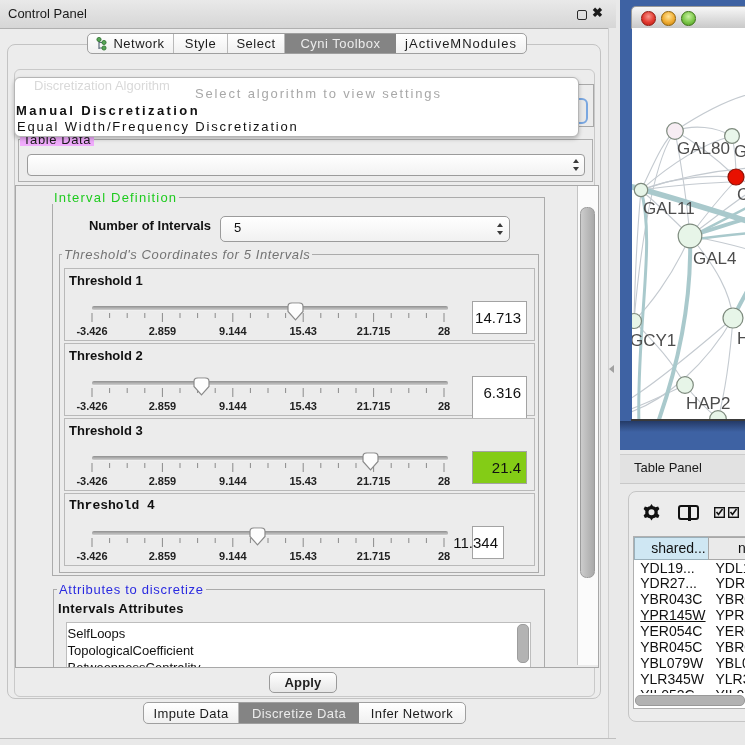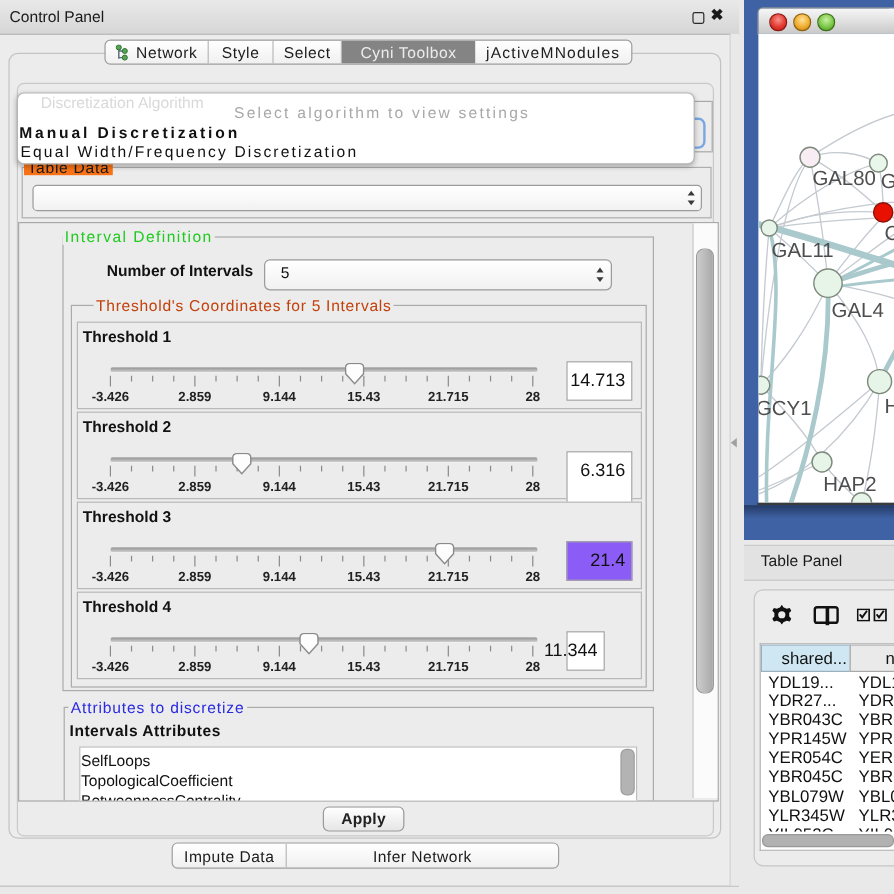--- a/index.html
+++ b/index.html
@@ -40,42 +40,42 @@
   <div style="width:111px;display:flex;align-items:center;justify-content:center;background:#848484;color:#ececec;">Cyni Toolbox</div>
   <div style="flex:1;display:flex;align-items:center;justify-content:center;letter-spacing:1px;">jActiveMNodules</div>
 </div>
 
 <div class="abs" style="left:566px;top:98px;width:18px;height:22px;border:2.5px solid #7aa7e0;border-radius:6px;background:#e8e8e8;"></div>
 <div class="abs" style="left:577px;top:84px;width:16px;height:1px;background:#a8a8a8;"></div>
 <div class="abs" style="left:593px;top:84px;width:1px;height:43px;background:#a8a8a8;"></div>
 <div class="abs" style="left:577px;top:126px;width:16px;height:1px;background:#a8a8a8;"></div>
 
 <div class="abs etch" style="left:18px;top:139px;width:573px;height:41px;border-color:#aeaeae;"></div>
-<div class="abs" style="left:20px;top:133px;background:#f97316;padding:0 3px;font-size:13px;letter-spacing:0.6px;color:#1a1a1a;height:13px;line-height:13px;">Table Data</div>
+<div class="abs" style="left:20px;top:133px;background:#f0abfc;padding:0 3px;font-size:13px;letter-spacing:0.6px;color:#1a1a1a;height:13px;line-height:13px;">Table Data</div>
 
 <div class="abs" style="left:27px;top:154px;width:556px;height:20px;border:1px solid #9b9b9b;border-radius:4px;background:linear-gradient(#ffffff,#f2f2f2);">
   <div style="position:absolute;right:5px;top:4px;width:0;height:0;border-left:3.5px solid transparent;border-right:3.5px solid transparent;border-bottom:4.5px solid #3a3a3a;"></div>
   <div style="position:absolute;right:5px;top:11.5px;width:0;height:0;border-left:3.5px solid transparent;border-right:3.5px solid transparent;border-top:4.5px solid #3a3a3a;"></div>
 </div>
 
 <div class="abs" style="left:15px;top:185px;width:582px;height:481px;border:1px solid #a8a8a8;background:#ececec;overflow:hidden;">
   <div style="position:absolute;left:-15px;top:-185px;width:745px;height:745px;">
 
     <div class="abs etch" style="left:51px;top:196px;width:491px;height:377px;"></div>
     <div class="abs" style="left:51px;top:190px;background:#ececec;padding:0 2px;font-size:13px;letter-spacing:1.2px;color:#1ecb1e;height:13px;line-height:13px;">Interval Definition</div>
 
     <div class="abs" style="left:60px;top:218px;width:150px;text-align:right;font-size:13px;font-weight:bold;color:#111;height:13px;line-height:13px;">Number of Intervals</div>
     <div class="abs" style="left:219px;top:215px;width:288px;height:24px;border:1px solid #9b9b9b;border-radius:5px;background:linear-gradient(#ffffff,#f1f1f1);">
       <div style="position:absolute;left:13px;top:0;height:21px;line-height:21px;font-size:13px;color:#111;">5</div>
       <div style="position:absolute;right:6px;top:6px;width:0;height:0;border-left:3.5px solid transparent;border-right:3.5px solid transparent;border-bottom:4.5px solid #3a3a3a;"></div>
       <div style="position:absolute;right:6px;top:13.5px;width:0;height:0;border-left:3.5px solid transparent;border-right:3.5px solid transparent;border-top:4.5px solid #3a3a3a;"></div>
     </div>
 
     <div class="abs etch" style="left:58px;top:253px;width:478px;height:317px;"></div>
-    <div class="abs" style="left:77px;top:247px;background:#ececec;padding:0 2px;font-size:13px;letter-spacing:0.6px;color:#c2410c;height:13px;line-height:13px;">Threshold's Coordinates for 5 Intervals</div>
+    <div class="abs" style="left:61px;top:247px;background:#ececec;padding:0 2px;font-size:13px;letter-spacing:0.6px;color:#737373;height:13px;line-height:13px;font-style:italic;">Threshold's Coordinates for 5 Intervals</div>
 
     <div id="THP">
         <div class="abs" style="left:63px;top:267px;width:469px;height:71px;border:1px solid #b9b9b9;background:#ececec;"></div>
         <div class="abs" style="left:68px;top:272px;font-size:13px;font-weight:bold;color:#111;">Threshold 1</div>
         <div class="abs" style="left:91px;top:305px;width:356px;height:4px;border-radius:2px;background:linear-gradient(#8f8f8f,#cfcfcf);border-bottom:1px solid #f0f0f0;"></div>
         <svg class="abs" style="left:90px;top:312px;" width="358" height="11" viewBox="0 0 358 11">
           <line x1="1" y1="0" x2="1" y2="9" stroke="#8a8a8a" stroke-width="1"></line>
           <line x1="18.6" y1="0" x2="18.6" y2="5" stroke="#8a8a8a" stroke-width="1"></line>
           <line x1="36.2" y1="0" x2="36.2" y2="5" stroke="#8a8a8a" stroke-width="1"></line>
           <line x1="53.800000000000004" y1="0" x2="53.800000000000004" y2="5" stroke="#8a8a8a" stroke-width="1"></line>
@@ -178,25 +178,25 @@
         <div class="abs" style="left:61px;top:474px;width:60px;text-align:center;font-size:11px;font-weight:bold;color:#222;">-3.426</div>
         <div class="abs" style="left:131.4px;top:474px;width:60px;text-align:center;font-size:11px;font-weight:bold;color:#222;">2.859</div>
         <div class="abs" style="left:201.8px;top:474px;width:60px;text-align:center;font-size:11px;font-weight:bold;color:#222;">9.144</div>
         <div class="abs" style="left:272.20000000000005px;top:474px;width:60px;text-align:center;font-size:11px;font-weight:bold;color:#222;">15.43</div>
         <div class="abs" style="left:342.6px;top:474px;width:60px;text-align:center;font-size:11px;font-weight:bold;color:#222;">21.715</div>
         <div class="abs" style="left:413px;top:474px;width:60px;text-align:center;font-size:11px;font-weight:bold;color:#222;">28</div>
         <svg class="abs" style="left:360.57395150512315px;top:451px;" width="17" height="19" viewBox="0 0 17 19">
           <path d="M1 4.5 Q1 1 4.5 1 H12.5 Q16 1 16 4.5 V9.5 L8.5 17.8 L1 9.5 Z" fill="#fdfdfd" stroke="#8a8a8a" stroke-width="1.2"></path>
           <path d="M2.3 5 Q2.3 2.3 5 2.3 H12 Q14.7 2.3 14.7 5" fill="none" stroke="#ffffff" stroke-width="1"></path>
         </svg>
-        <div class="abs" style="left:471px;top:450px;width:55px;height:33px;background:#8b5cf6;border:1px solid #a3a3a3;box-sizing:border-box;">
+        <div class="abs" style="left:471px;top:450px;width:55px;height:33px;background:#84cc16;border:1px solid #a3a3a3;box-sizing:border-box;">
           <div style="position:absolute;right:5px;top:0;height:31px;line-height:31px;font-size:15px;color:#111;">21.4</div>
         </div>
         <div class="abs" style="left:63px;top:492px;width:469px;height:71px;border:1px solid #b9b9b9;background:#ececec;"></div>
-        <div class="abs" style="left:68px;top:497px;font-size:13px;font-weight:bold;color:#111;">Threshold 4</div>
+        <div class="abs" style="left:68px;top:497px;font-size:13px;font-weight:bold;color:#111;font-family:Liberation Mono, monospace;">Threshold 4</div>
         <div class="abs" style="left:91px;top:530px;width:356px;height:4px;border-radius:2px;background:linear-gradient(#8f8f8f,#cfcfcf);border-bottom:1px solid #f0f0f0;"></div>
         <svg class="abs" style="left:90px;top:537px;" width="358" height="11" viewBox="0 0 358 11">
           <line x1="1" y1="0" x2="1" y2="9" stroke="#8a8a8a" stroke-width="1"></line>
           <line x1="18.6" y1="0" x2="18.6" y2="5" stroke="#8a8a8a" stroke-width="1"></line>
           <line x1="36.2" y1="0" x2="36.2" y2="5" stroke="#8a8a8a" stroke-width="1"></line>
           <line x1="53.800000000000004" y1="0" x2="53.800000000000004" y2="5" stroke="#8a8a8a" stroke-width="1"></line>
           <line x1="71.4" y1="0" x2="71.4" y2="9" stroke="#8a8a8a" stroke-width="1"></line>
           <line x1="89" y1="0" x2="89" y2="5" stroke="#8a8a8a" stroke-width="1"></line>
           <line x1="106.60000000000001" y1="0" x2="106.60000000000001" y2="5" stroke="#8a8a8a" stroke-width="1"></line>
           <line x1="124.20000000000002" y1="0" x2="124.20000000000002" y2="5" stroke="#8a8a8a" stroke-width="1"></line>
@@ -241,20 +241,21 @@
   </div>
 
   <div style="position:absolute;right:0;top:0;width:20px;height:479px;background:#fbfbfb;border-left:1px solid #c4c4c4;"></div>
   <div style="position:absolute;right:3.5px;top:21px;width:13px;height:369px;border-radius:6.5px;background:linear-gradient(90deg,#cccccc,#a9a9a9);border:1px solid #9b9b9b;"></div>
 </div>
 
 <div class="abs" style="left:269px;top:672px;width:66px;height:19px;border:1px solid #9a9a9a;border-radius:5px;background:linear-gradient(#ffffff,#e6e6e6);text-align:center;line-height:19px;font-size:13px;font-weight:bold;letter-spacing:0.2px;color:#222;">Apply</div>
 
 <div class="abs" style="left:143px;top:702px;width:321px;height:20px;background:linear-gradient(#ffffff,#f0f0f0);border:1px solid #9f9f9f;border-radius:5px;display:flex;font-size:13px;letter-spacing:0.4px;color:#1c1c1c;overflow:hidden;">
   <div style="width:94px;display:flex;align-items:center;justify-content:center;border-right:1px solid #b9b9b9;">Impute Data</div>
+  <div style="width:120px;display:flex;align-items:center;justify-content:center;background:#848484;color:#ececec;">Discretize Data</div>
   <div style="flex:1;display:flex;align-items:center;justify-content:center;">Infer Network</div>
 </div>
 
 <div class="abs" style="left:14px;top:77px;width:563px;height:58px;background:#ffffff;border:1px solid #b5b5b5;border-radius:6px;box-shadow:0 2px 4px rgba(0,0,0,0.25);z-index:30;overflow:hidden;">
   <div style="position:absolute;left:19px;top:1px;height:13px;line-height:13px;font-size:13px;color:#d9d9d9;">Discretization Algorithm</div>
   <div style="position:absolute;left:180px;top:8px;font-size:13px;letter-spacing:1.85px;color:#a8a8a8;">Select algorithm to view settings</div>
   <div style="position:absolute;left:2px;top:41px;font-size:13px;letter-spacing:1.8px;color:#111;">Equal Width/Frequency Discretization</div>
   <div style="position:absolute;left:1px;top:25px;font-size:13px;font-weight:bold;letter-spacing:2.4px;color:#111;">Manual Discretization</div>
 </div>
 
@@ -356,21 +357,21 @@
   <div style="position:absolute;left:74px;top:0;width:60px;height:21px;background:#eaeaea;border:1px solid #a8a8a8;line-height:21px;">
       <span style="position:absolute;left:29px;">name</span>
     </div>
   <div id="TROWS">
       <div style="position:absolute;left:6.2px;top:23.5px;height:15.9px;line-height:15.9px;">YDL19...</div>
       <div style="position:absolute;left:81.5px;top:23.5px;height:15.9px;line-height:15.9px;">YDL1</div>
       <div style="position:absolute;left:6.2px;top:39.4px;height:15.9px;line-height:15.9px;">YDR27...</div>
       <div style="position:absolute;left:81.5px;top:39.4px;height:15.9px;line-height:15.9px;">YDR2</div>
       <div style="position:absolute;left:6.2px;top:55.3px;height:15.9px;line-height:15.9px;">YBR043C</div>
       <div style="position:absolute;left:81.5px;top:55.3px;height:15.9px;line-height:15.9px;">YBR0</div>
-      <div style="position:absolute;left:6.2px;top:71.2px;height:15.9px;line-height:15.9px;">YPR145W</div>
+      <div style="position:absolute;left:6.2px;top:71.2px;height:15.9px;line-height:15.9px;text-decoration:underline;">YPR145W</div>
       <div style="position:absolute;left:81.5px;top:71.2px;height:15.9px;line-height:15.9px;">YPR1</div>
       <div style="position:absolute;left:6.2px;top:87.1px;height:15.9px;line-height:15.9px;">YER054C</div>
       <div style="position:absolute;left:81.5px;top:87.1px;height:15.9px;line-height:15.9px;">YER0</div>
       <div style="position:absolute;left:6.2px;top:103px;height:15.9px;line-height:15.9px;">YBR045C</div>
       <div style="position:absolute;left:81.5px;top:103px;height:15.9px;line-height:15.9px;">YBR0</div>
       <div style="position:absolute;left:6.2px;top:118.9px;height:15.9px;line-height:15.9px;">YBL079W</div>
       <div style="position:absolute;left:81.5px;top:118.9px;height:15.9px;line-height:15.9px;">YBL0</div>
       <div style="position:absolute;left:6.2px;top:134.8px;height:15.9px;line-height:15.9px;">YLR345W</div>
       <div style="position:absolute;left:81.5px;top:134.8px;height:15.9px;line-height:15.9px;">YLR3</div>
       <div style="position:absolute;left:6.2px;top:150.7px;height:15.9px;line-height:15.9px;">YIL052C</div>

